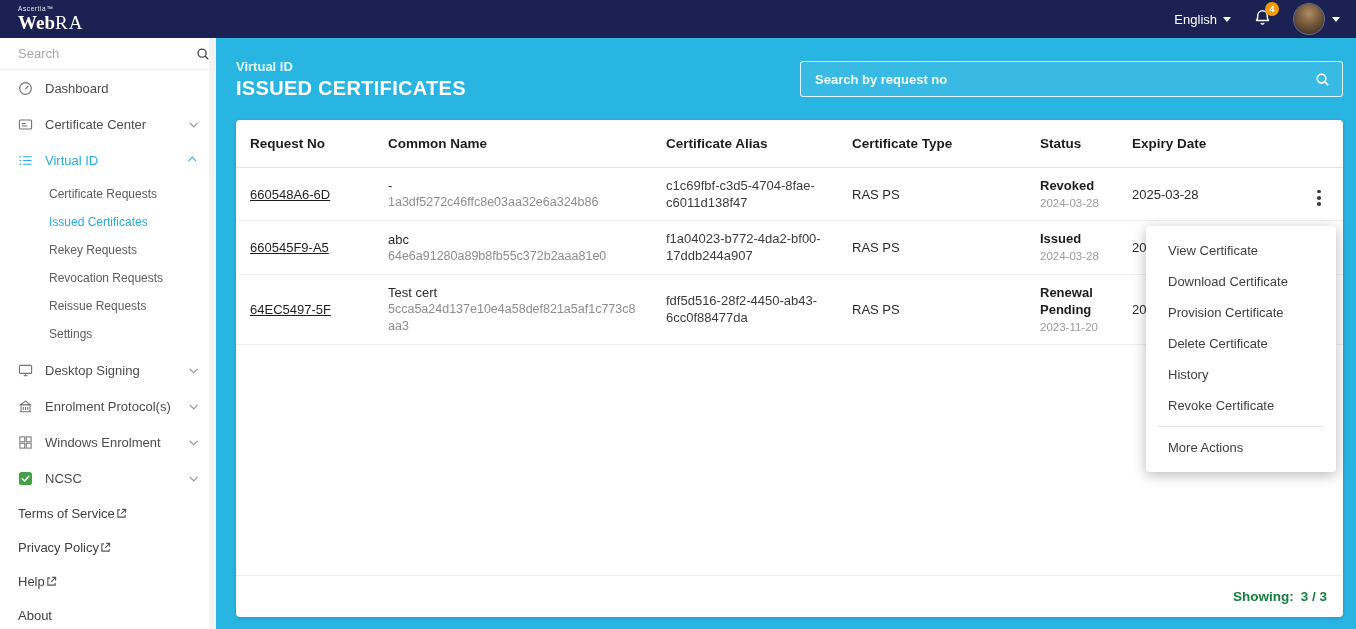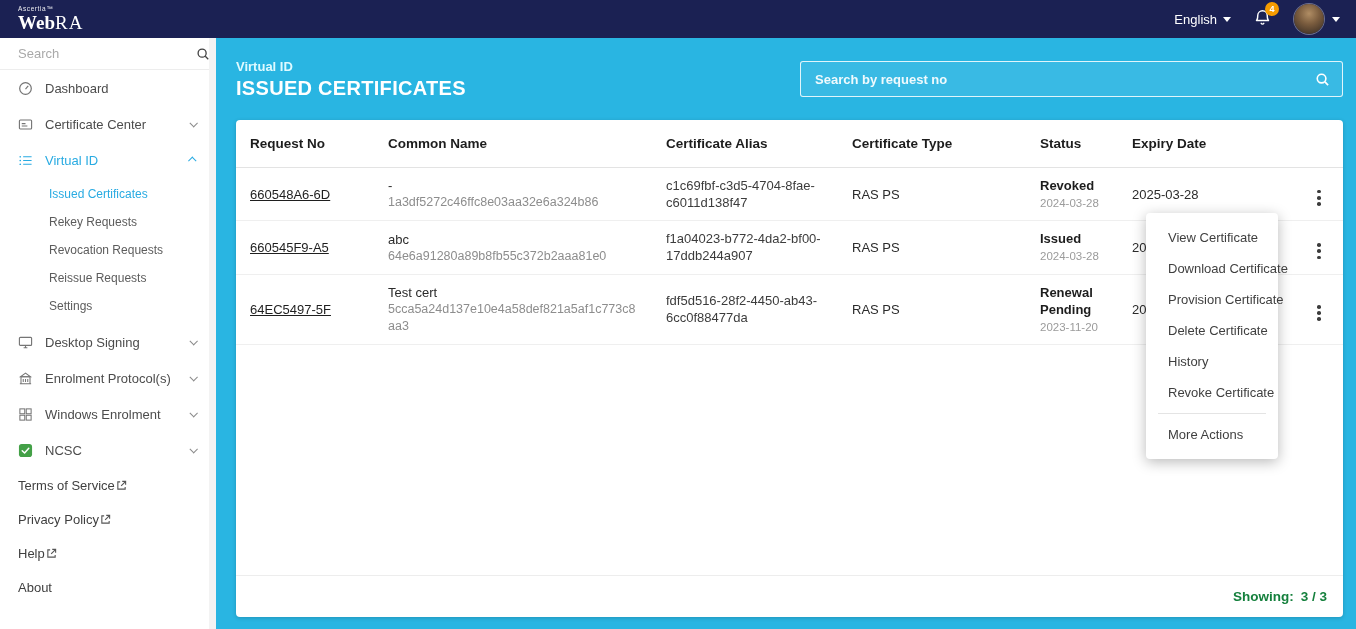--- a/index.html
+++ b/index.html
@@ -91,21 +91,21 @@
   .kebab i { width:3.6px; height:3.6px; border-radius:50%; background:#3c3c3c; }
 
   .card-footer {
     position:absolute; left:0; right:0; bottom:0; height:42px;
     display:flex; align-items:center; justify-content:flex-end; gap:7px;
     padding-right:16px; font-size:13.5px; color:#15803d; border-top:1px solid #ededed; font-weight:700;
   }
 
   
   .context-menu {
-    position:absolute; left:930px; top:175px; width:132px; background:#fff;
+    position:absolute; left:930px; top:188px; width:190px; background:#fff;
     border-radius:4px; box-shadow:0 3px 14px rgba(0,0,0,.28); padding:9px 0; z-index:60;
   }
   .menu-item { padding:8px 14px 8px 22px; font-size:13px; color:#3f3f3f; cursor:pointer; white-space:nowrap; }
   .menu-divider { border-top:1px solid #e4e4e4; margin:5px 12px; }
 </style>
 </head>
 <body>
 
 <header class="topbar">
   <div class="brand">
@@ -175,20 +175,23 @@
             <circle cx="2.4" cy="4" r="0.9" fill="currentColor" stroke="none"></circle>
             <circle cx="2.4" cy="8" r="0.9" fill="currentColor" stroke="none"></circle>
             <circle cx="2.4" cy="12" r="0.9" fill="currentColor" stroke="none"></circle>
           </svg>
       </span>
       <span>Virtual ID</span>
       <span class="chev up"></span>
     </div>
 
     <div class="submenu">
+      <div class="sub-item">
+          <span>Certificate Requests</span>
+        </div>
       <div class="sub-item active">
           <span>Issued Certificates</span>
         </div>
       <div class="sub-item">
           <span>Rekey Requests</span>
         </div>
       <div class="sub-item">
           <span>Revocation Requests</span>
         </div>
       <div class="sub-item">

